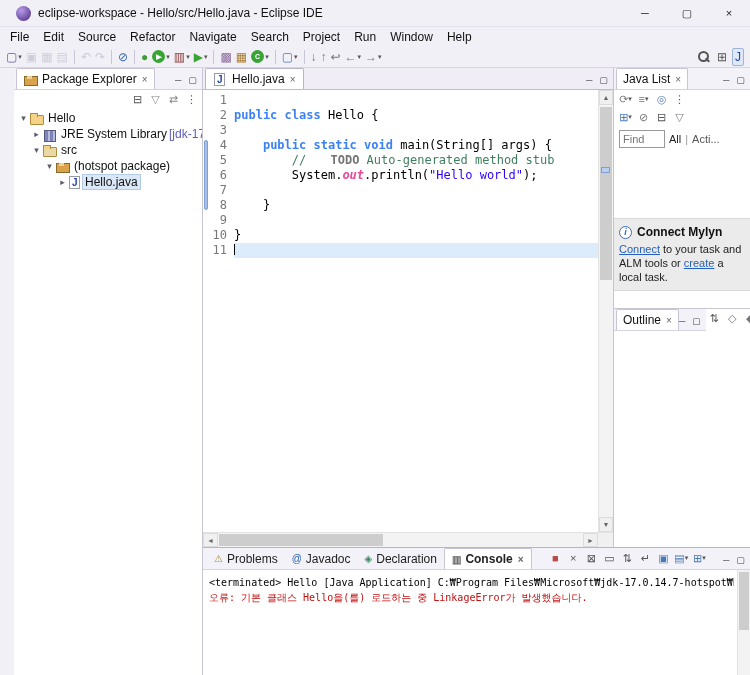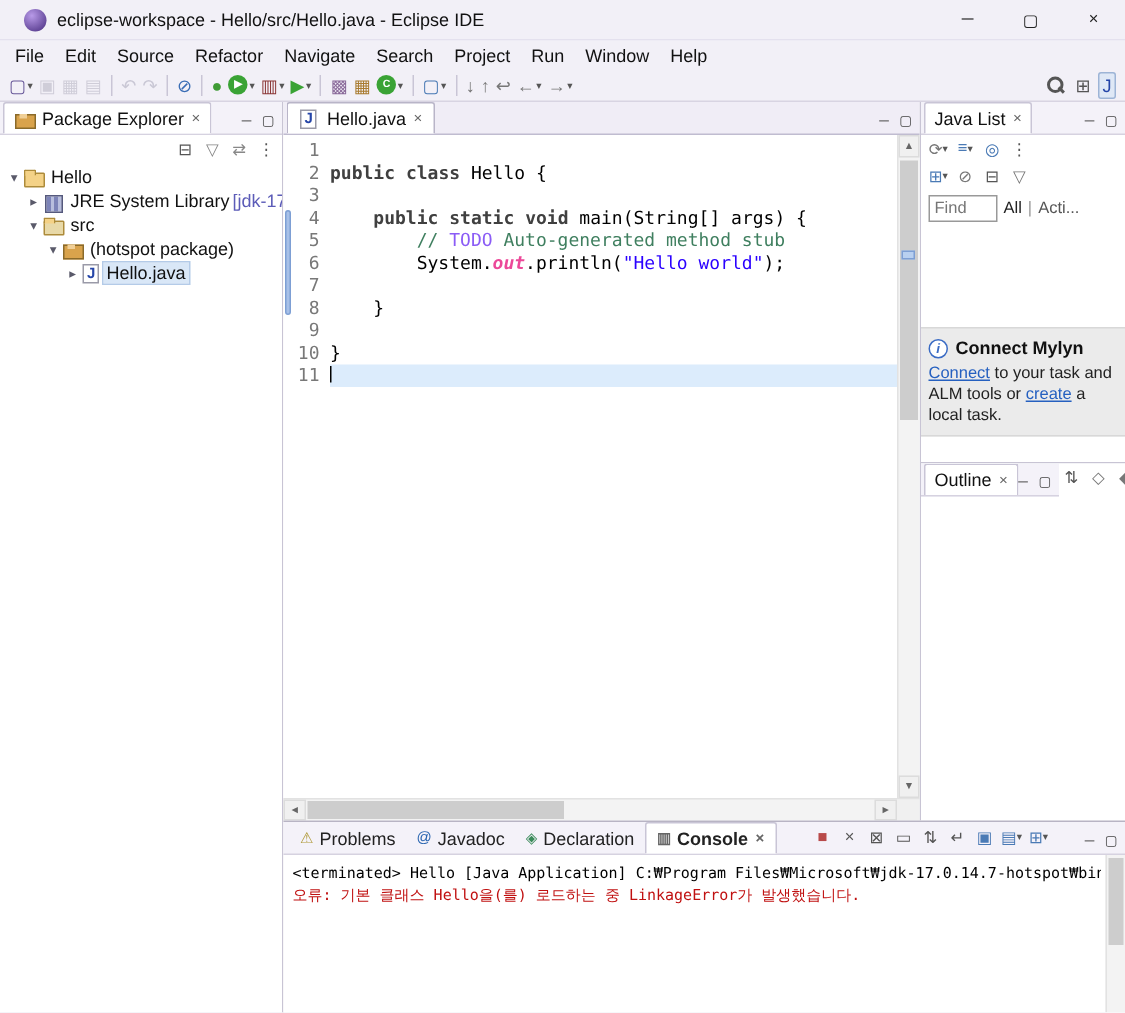--- a/index.html
+++ b/index.html
@@ -23,21 +23,21 @@
   .tb-icon .g.circle { width:13px; height:13px; border-radius:50%; display:inline-flex; align-items:center; justify-content:center; font-size:7px; font-weight:bold; }
   .tb-icon .dd { font-size:7px; color:#555; margin-left:1px; }
   .tb-icon.disabled { opacity:.38; }
   .tb-icon.pressed { background:#dfe8f6; border:1px solid #9db4d6; border-radius:2px; }
   .tb-sep { width:1px; height:14px; background:#c9c5d6; margin:0 4px; display:inline-block; }
   .mag { width:13px; height:13px; position:relative; display:inline-block; }
   .mag::before { content:""; position:absolute; left:1px; top:1px; width:7px; height:7px; border:2px solid #555; border-radius:50%; }
   .mag::after { content:""; position:absolute; left:8px; top:9px; width:5px; height:2px; background:#555; transform:rotate(45deg); }
 
   
-  .main { flex:1; display:flex; min-height:0; }
+  .main { flex:1; display:flex; min-height:0;padding-left:14px; }
   .left-panel { width:189px; flex:0 0 auto; background:#fff; border-right:1px solid #c8c4d4; display:flex; flex-direction:column; }
   .right-region { flex:1; min-width:0; display:flex; flex-direction:column; }
   .top-region { flex:1; min-height:0; display:flex; }
   .editor-area { flex:1; min-width:0; display:flex; flex-direction:column; background:#fff; border-right:1px solid #c8c4d4; }
   .right-column { width:136px; flex:0 0 auto; display:flex; flex-direction:column; background:#fff; }
   .tasklist-panel { height:241px; flex:0 0 auto; display:flex; flex-direction:column; border-bottom:1px solid #c8c4d4; background:#fff; overflow:hidden; }
   .outline-panel { flex:1; min-height:0; display:flex; flex-direction:row; background:#fff; overflow:hidden; }
   .console-panel { height:128px; flex:0 0 auto; border-top:1px solid #b8b4c4; display:flex; flex-direction:column; background:#fff; }
 
   
@@ -75,25 +75,25 @@
   .editor-tab { height:21px; display:flex; align-items:center; gap:4px; padding:0 7px; background:#fff; border:1px solid #b9b5c8; border-bottom:none; border-radius:2px 2px 0 0; }
   .editor-body { flex:1; min-height:0; display:flex; background:#fff; }
   .range-ruler { width:7px; flex:0 0 auto; position:relative; background:#fff; }
   .range-bar { position:absolute; left:1px; top:50px; width:4px; height:70px; background:#a8c0e8; border:1px solid #7d9fd4; border-radius:2px; }
   .code-scroll { flex:1; min-width:0; overflow:hidden; padding-top:3px; font-family:"DejaVu Sans Mono", monospace; font-size:12px; line-height:15px; }
   .code-row { display:flex; height:15px; }
   .lnum { width:24px; flex:0 0 auto; text-align:right; padding-right:7px; color:#787878; }
   .lcode { flex:1; white-space:pre; color:#000; }
   .code-row.current .lcode { background:#dcecfc; }
   .code-row.current .lcode::before { content:""; display:inline-block; width:1px; height:11px; background:#000; vertical-align:-1px; }
-  .seg-keyword { color:#404040; font-weight:bold; }
+  .seg-keyword { color:#3b82f6; font-weight:bold; }
   .seg-plain { color:#000; }
   .seg-string { color:#2a00ff; }
   .seg-comment { color:#3f7f5f; }
-  .seg-tasktag { color:#8b5cf6; font-weight:normal; }
+  .seg-tasktag { color:#737373; font-weight:bold;margin-left:17px; }
   .seg-staticfield { color:#ec4899; font-style:italic; font-weight:bold; }
   .vscroll { width:15px; flex:0 0 auto; display:flex; flex-direction:column; background:#f3f3f3; border-left:1px solid #e2e2e2; }
   .sb-btn { height:15px; display:flex; align-items:center; justify-content:center; font-size:7px; color:#666; background:#f0f0f0; border:1px solid #dcdcdc; }
   .sb-track { flex:1; position:relative; }
   .sb-thumb { position:absolute; left:1px; right:1px; top:2px; height:42%; background:#cdcdcd; }
   .ov-marker { position:absolute; left:2px; top:62px; width:9px; height:6px; background:#b8d0f0; border:1px solid #7d9fd4; }
   .hscroll { height:15px; flex:0 0 auto; display:flex; background:#f3f3f3; border-top:1px solid #e2e2e2; }
   .hs-btn { width:15px; display:flex; align-items:center; justify-content:center; font-size:7px; color:#666; background:#f0f0f0; border:1px solid #dcdcdc; }
   .hs-track { flex:1; position:relative; }
   .hs-thumb { position:absolute; top:1px; bottom:1px; left:1px; width:45%; background:#cdcdcd; }

